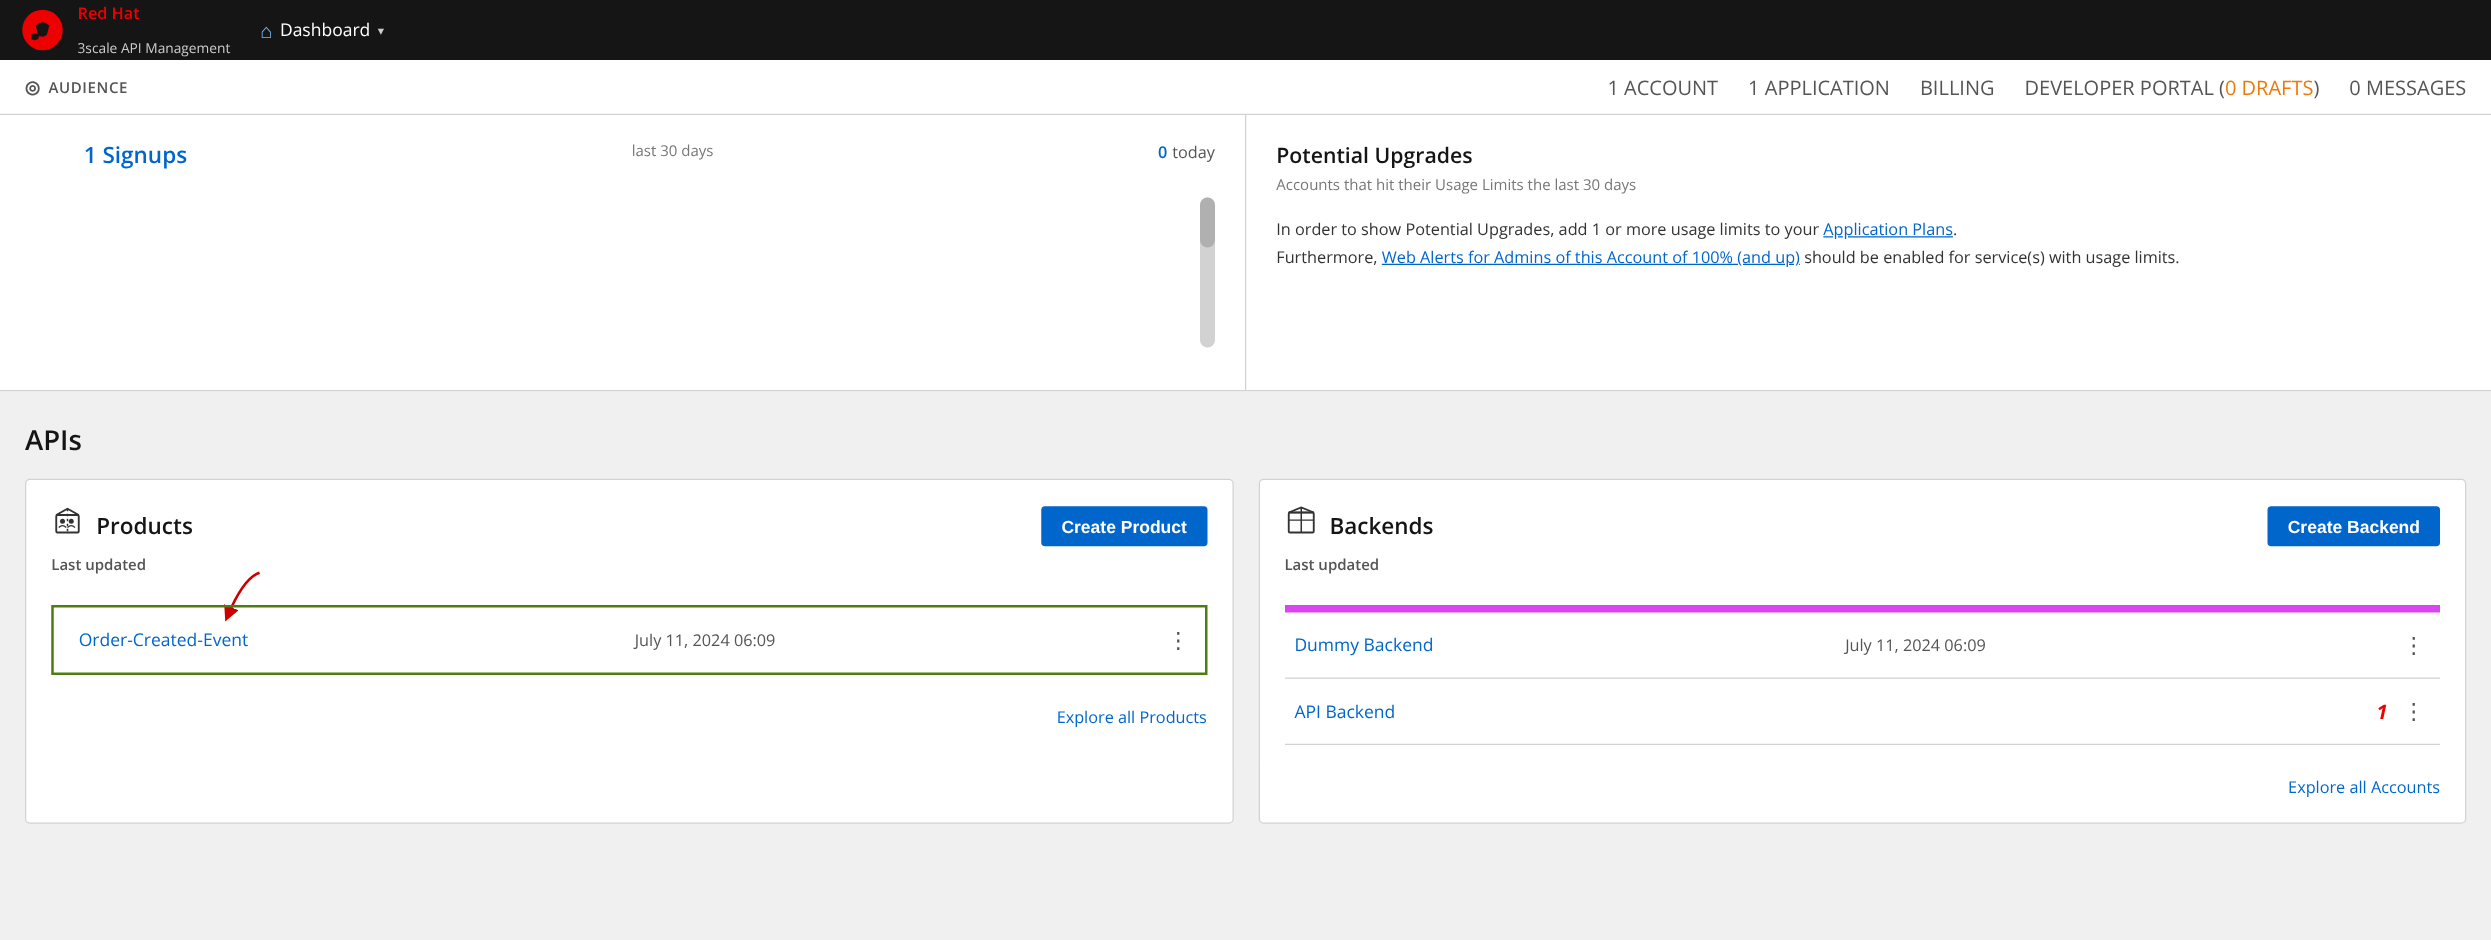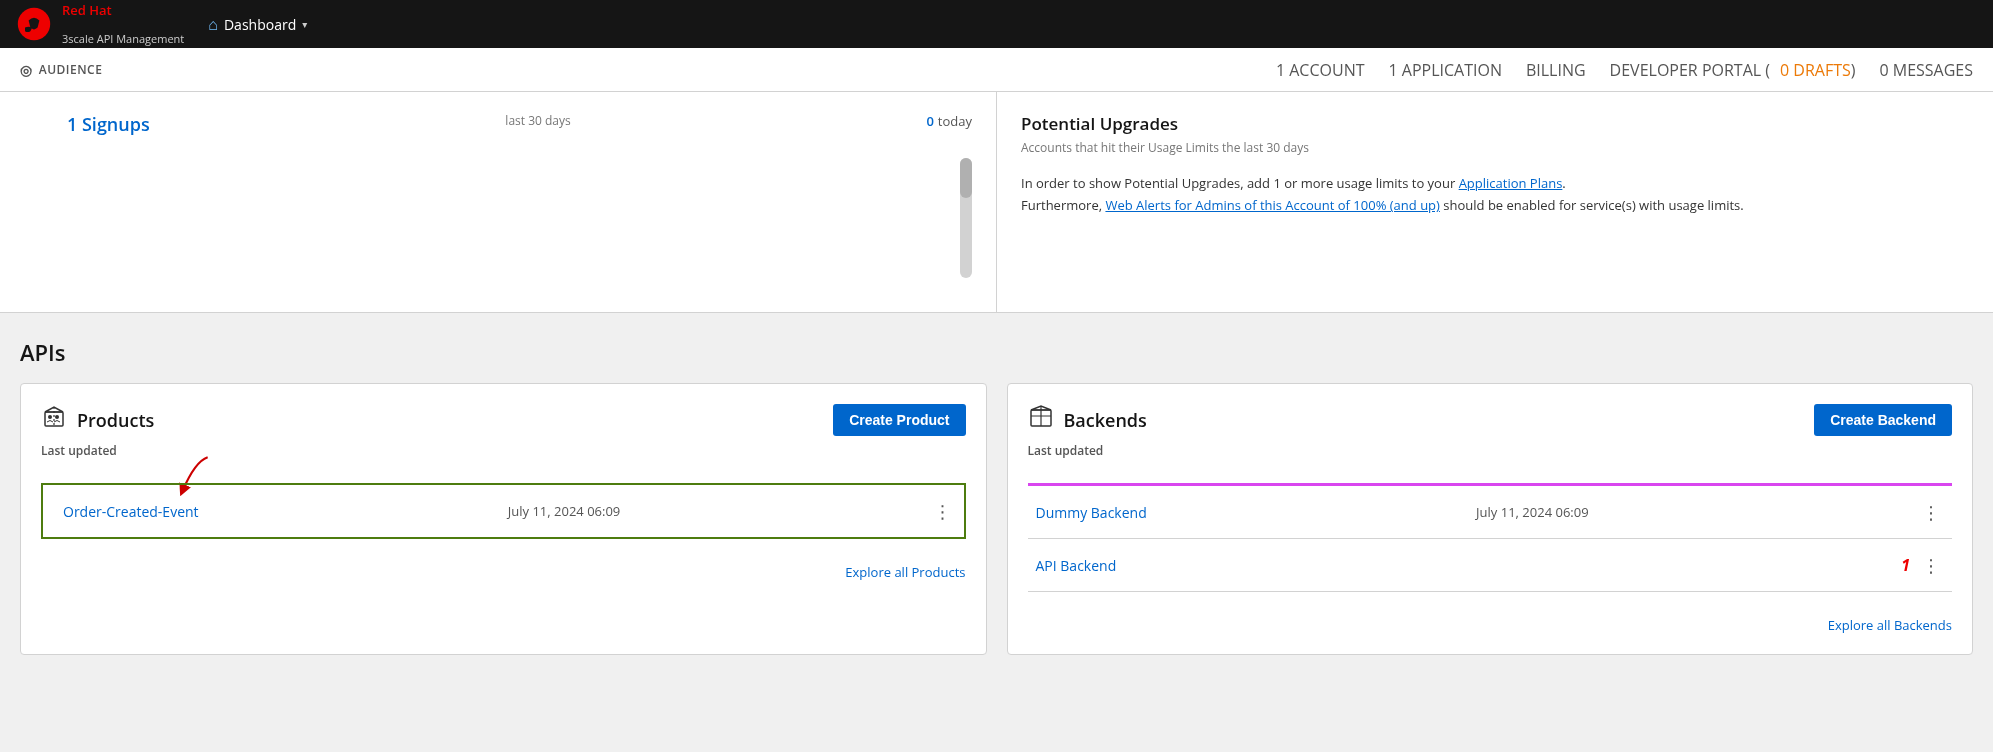--- a/index.html
+++ b/index.html
@@ -87,21 +87,20 @@
       gap: 24px;
       font-size: 16px;
       color: #555;
     }
     .audience-nav span {
       cursor: pointer;
       white-space: nowrap;
     }
     .audience-nav .drafts {
       color: #ec7a08;
-      margin-left: 10px;
     }
 
     
     .main-content {
       padding: 0;
       background: #f0f0f0;
     }
 
     
     .top-panels {
@@ -260,21 +259,21 @@
     .arrow-container {
       position: relative;
     }
 
     
     .api-list-item {
       display: flex;
       align-items: center;
       justify-content: space-between;
       padding: 12px 8px;
-      border-top: 3px solid #d946ef;
+      border-top: 6px solid #d946ef;
       border-bottom: 1px solid #d2d2d2;
       position: relative;
     }
     .api-list-item.highlighted {
       border: 2px solid #4d7c0f;
       padding-left: 20px;
     }
     .api-list-item + .api-list-item {
       margin-top: 4px;
     }
@@ -486,20 +485,20 @@
 
         <div class="api-list-item" style="margin-top:0; border-top: none;">
           <span class="item-name">API Backend</span>
           <div class="item-actions">
             <span class="alert-badge">1</span>
             <span class="kebab-icon">⋮</span>
           </div>
         </div>
 
         <div class="explore-all-row">
-          <a class="explore-all-link">Explore all Backends</a>
+          <a class="explore-all-link">Explore all Accounts</a>
         </div>
       </div>
 
     </div>
   </div>
 
 </div>
 
 </body></html>

